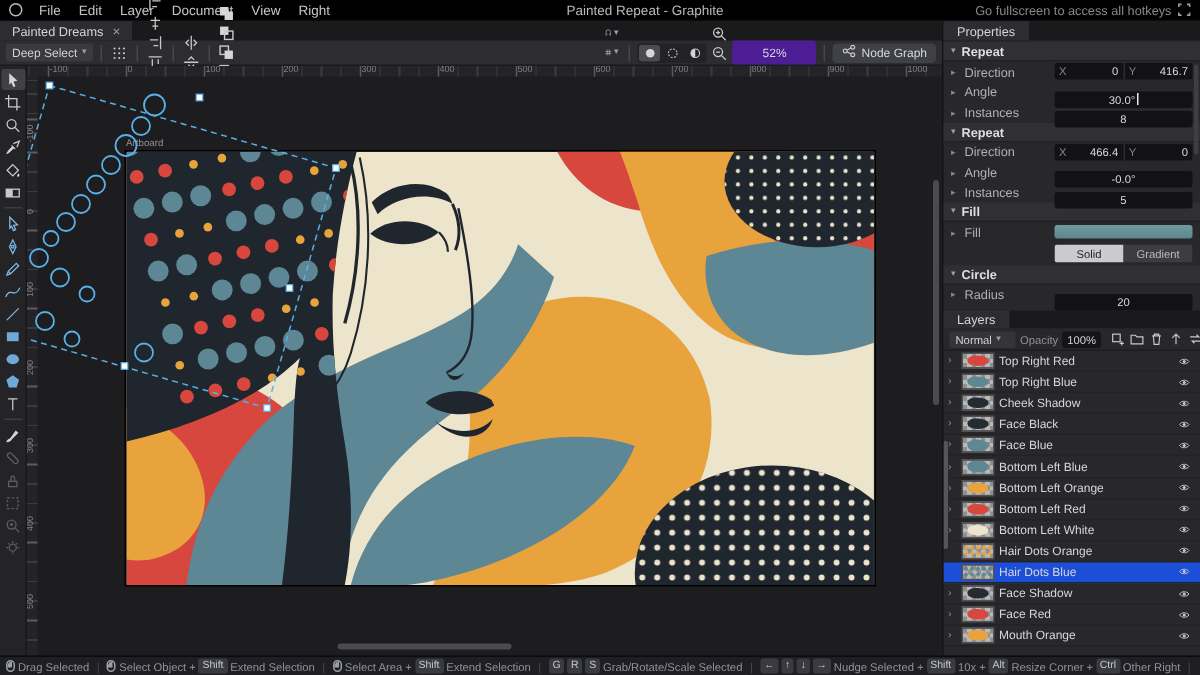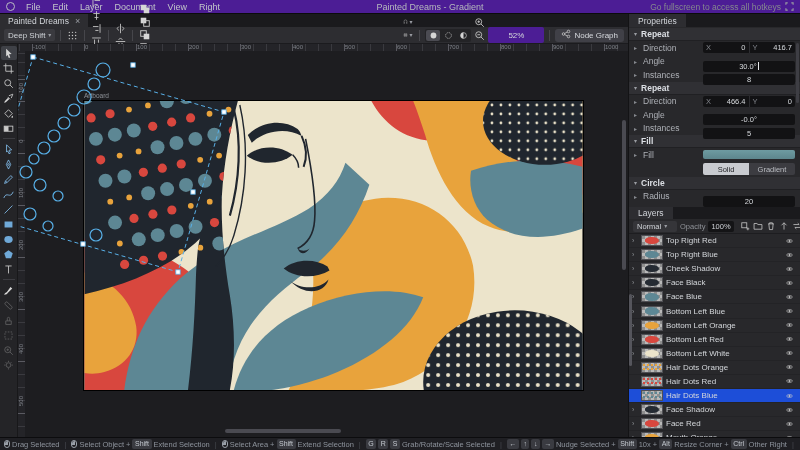--- a/index.html
+++ b/index.html
@@ -1,19 +1,19 @@
 <!DOCTYPE html>
 <html><head>
 <meta charset="utf-8">
 <style>
   html,body{margin:0;padding:0;background:#0e0e10;}
   *{box-sizing:border-box;font-family:"Liberation Sans",sans-serif;}
   .app{position:relative;width:800px;height:450px;background:#161619;overflow:hidden;color:#c9ccd1;font-size:9px;}
   
-  .menubar{position:absolute;left:0;top:0;width:800px;height:14px;background:#4c1d95;display:flex;align-items:center;border-bottom:1px solid #0b0b0d;}
+  .menubar{position:absolute;left:0;top:0;width:800px;height:14px;background:#000000;display:flex;align-items:center;border-bottom:1px solid #0b0b0d;}
   .logo{width:9px;height:9px;border:1.5px solid #b9bcc2;border-radius:50%;margin:0 5px 0 6px;}
   .menus{display:flex;height:100%;}
   .menus span{padding:0 6px;line-height:14px;color:#c2c5ca;font-size:9px;cursor:default;}
   .wtitle{position:absolute;left:430px;transform:translateX(-50%);color:#b6b9be;font-size:9px;}
   .fshint{margin-left:auto;display:flex;align-items:center;gap:4px;padding-right:6px;color:#85888e;font-size:8.5px;}
   .fsicon svg{width:9px;height:9px;display:block;}
   
   .tabbar{position:absolute;left:0;top:14px;width:628px;height:13px;background:#1a1a1d;display:flex;}
   .dtab{display:flex;align-items:center;gap:6px;background:#2d2d31;padding:0 8px;font-size:8.5px;color:#d2d5da;}
   .tclose{color:#9a9da3;font-size:9px;cursor:pointer;}
@@ -112,41 +112,41 @@
   <div class="menubar">
     <span class="logo"></span>
     <div class="menus">
         <span>File</span>
         <span>Edit</span>
         <span>Layer</span>
         <span>Document</span>
         <span>View</span>
         <span>Right</span>
       </div>
-    <div class="wtitle">Painted Dreams - Gradient</div>
+    <div class="wtitle">Painted Repeat - Graphite</div>
     <div class="fshint">
       <span>Go fullscreen to access all hotkeys</span>
       <span class="fsicon">
           <svg viewBox="0 0 10 10" fill="none" stroke="#9a9da3" stroke-width="1.2">
             <path d="M1 3 V1 H3 M7 1 H9 V3 M9 7 V9 H7 M3 9 H1 V7"></path>
           </svg>
         </span>
     </div>
   </div>
 
   <div class="tabbar">
     <div class="dtab">
       <span>Painted Dreams</span>
       <span class="tclose">×</span>
     </div>
   </div>
 
   <div class="toolbar">
     <div class="ddl">
-      <span>Deep Shift</span>
+      <span>Deep Select</span>
         <span class="chev">▾</span>
     </div>
     <span class="tsep"></span>
     <span class="tico">
         <svg viewBox="0 0 14 14" fill="none" stroke="#c9c9c9" stroke-width="1.1">
           <g fill="#c9c9c9" stroke="none">
             <circle cx="3" cy="3" r=".9"></circle>
             <circle cx="7" cy="3" r=".9"></circle>
             <circle cx="11" cy="3" r=".9"></circle>
             <circle cx="3" cy="7" r=".9"></circle>
@@ -881,33 +881,20 @@
             <span class="dotsfill" style="background-image:radial-gradient(circle,#e8a33c 1.2px,transparent 1.4px);background-size:4px 4px;"></span>
           </span>
           <span class="lname">Hair Dots Orange</span>
           <span class="leye">
             <svg viewBox="0 0 14 14" fill="none" stroke="#c9c9c9" stroke-width="1.1">
               <path d="M1.5 7 C4 3.5 10 3.5 12.5 7 C10 10.5 4 10.5 1.5 7 Z"></path>
               <circle cx="7" cy="7" r="1.8" fill="#c9c9c9" stroke="none"></circle>
             </svg>
           </span>
         </div>
-        <div class="lrow">
-          <span class="lchev"></span>
-          <span class="lthumb">
-            <span class="dotsfill" style="background-image:radial-gradient(circle,#d8473e 1.2px,transparent 1.4px);background-size:4px 4px;"></span>
-          </span>
-          <span class="lname">Hair Dots Red</span>
-          <span class="leye">
-            <svg viewBox="0 0 14 14" fill="none" stroke="#c9c9c9" stroke-width="1.1">
-              <path d="M1.5 7 C4 3.5 10 3.5 12.5 7 C10 10.5 4 10.5 1.5 7 Z"></path>
-              <circle cx="7" cy="7" r="1.8" fill="#c9c9c9" stroke="none"></circle>
-            </svg>
-          </span>
-        </div>
         <div class="lrow sel">
           <span class="lchev"></span>
           <span class="lthumb">
             <span class="dotsfill" style="background-image:radial-gradient(circle,#5d8794 1.2px,transparent 1.4px);background-size:4px 4px;"></span>
           </span>
           <span class="lname">Hair Dots Blue</span>
           <span class="leye">
             <svg viewBox="0 0 14 14" fill="none" stroke="#c9c9c9" stroke-width="1.1">
               <path d="M1.5 7 C4 3.5 10 3.5 12.5 7 C10 10.5 4 10.5 1.5 7 Z"></path>
               <circle cx="7" cy="7" r="1.8" fill="#c9c9c9" stroke="none"></circle>

